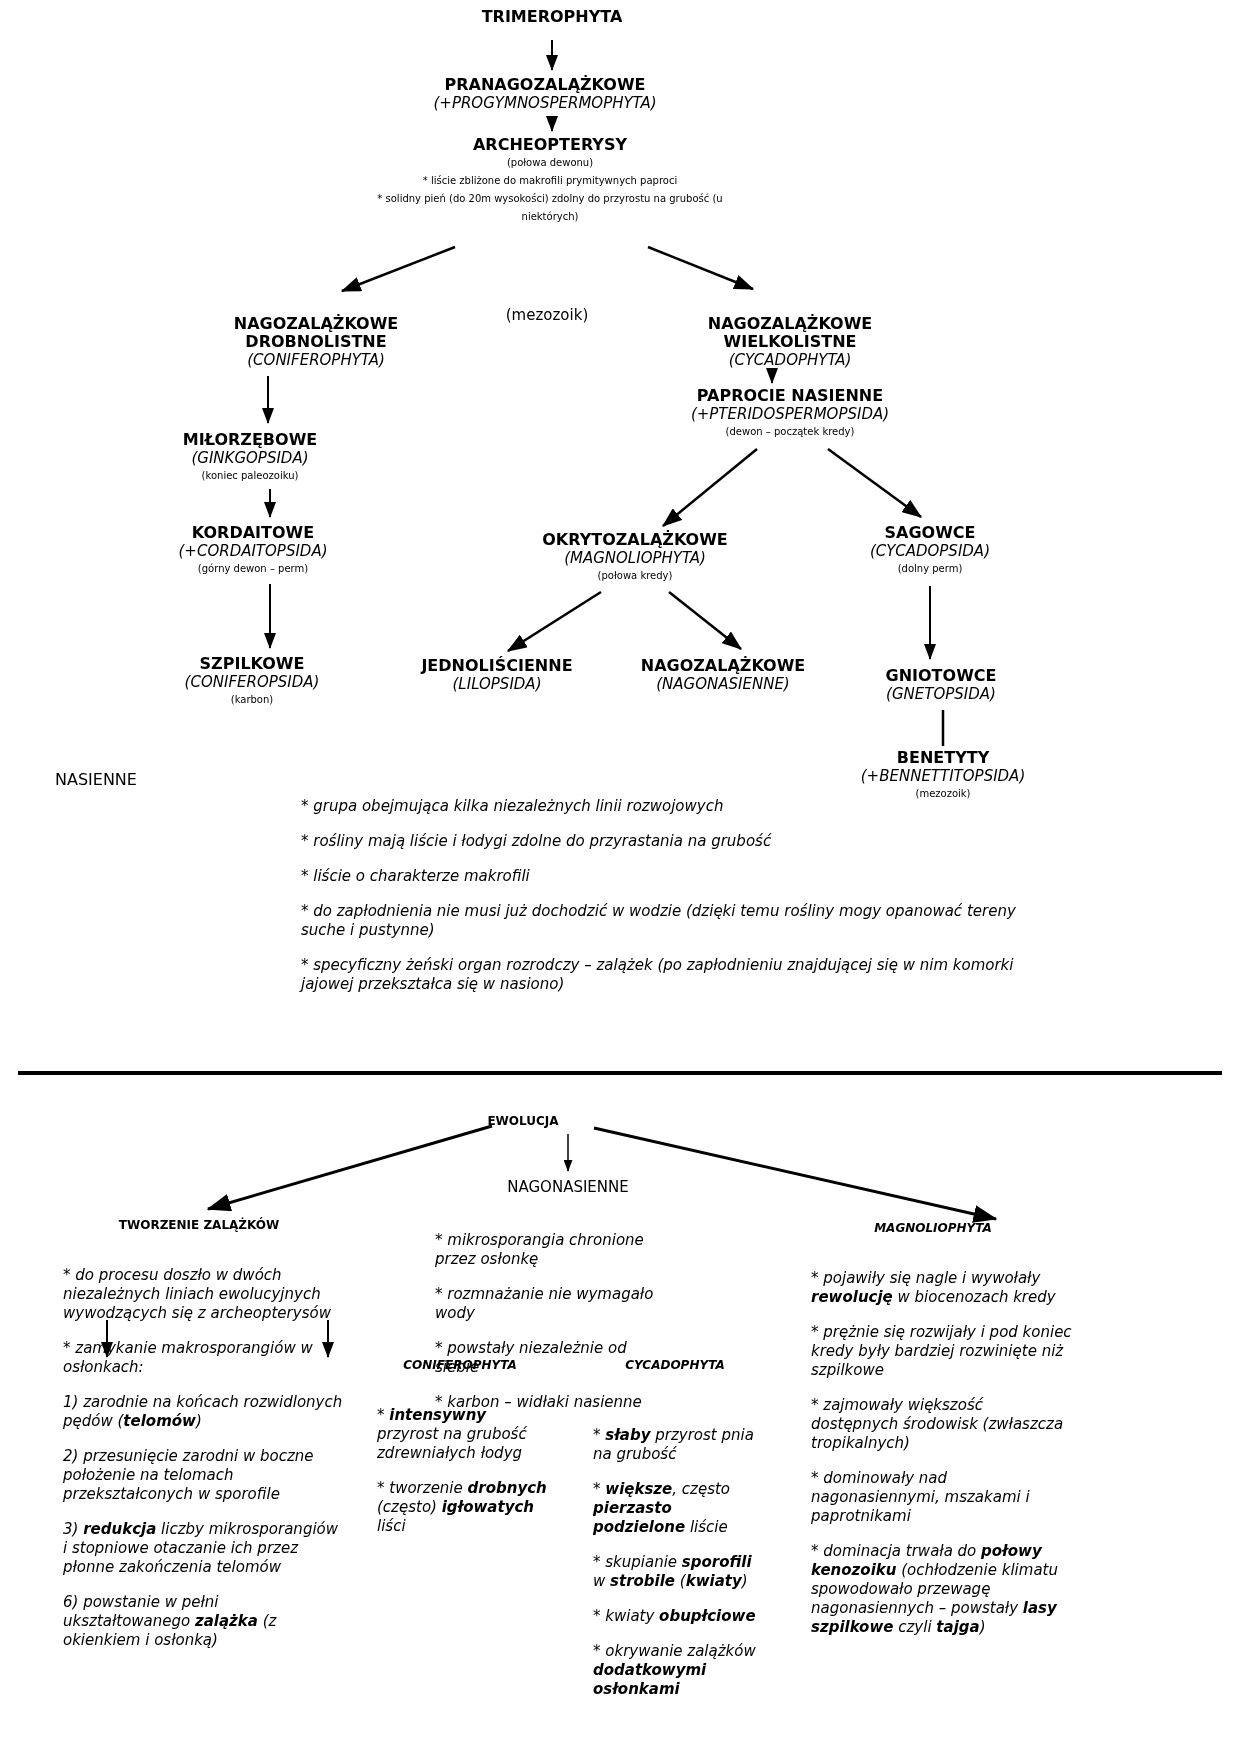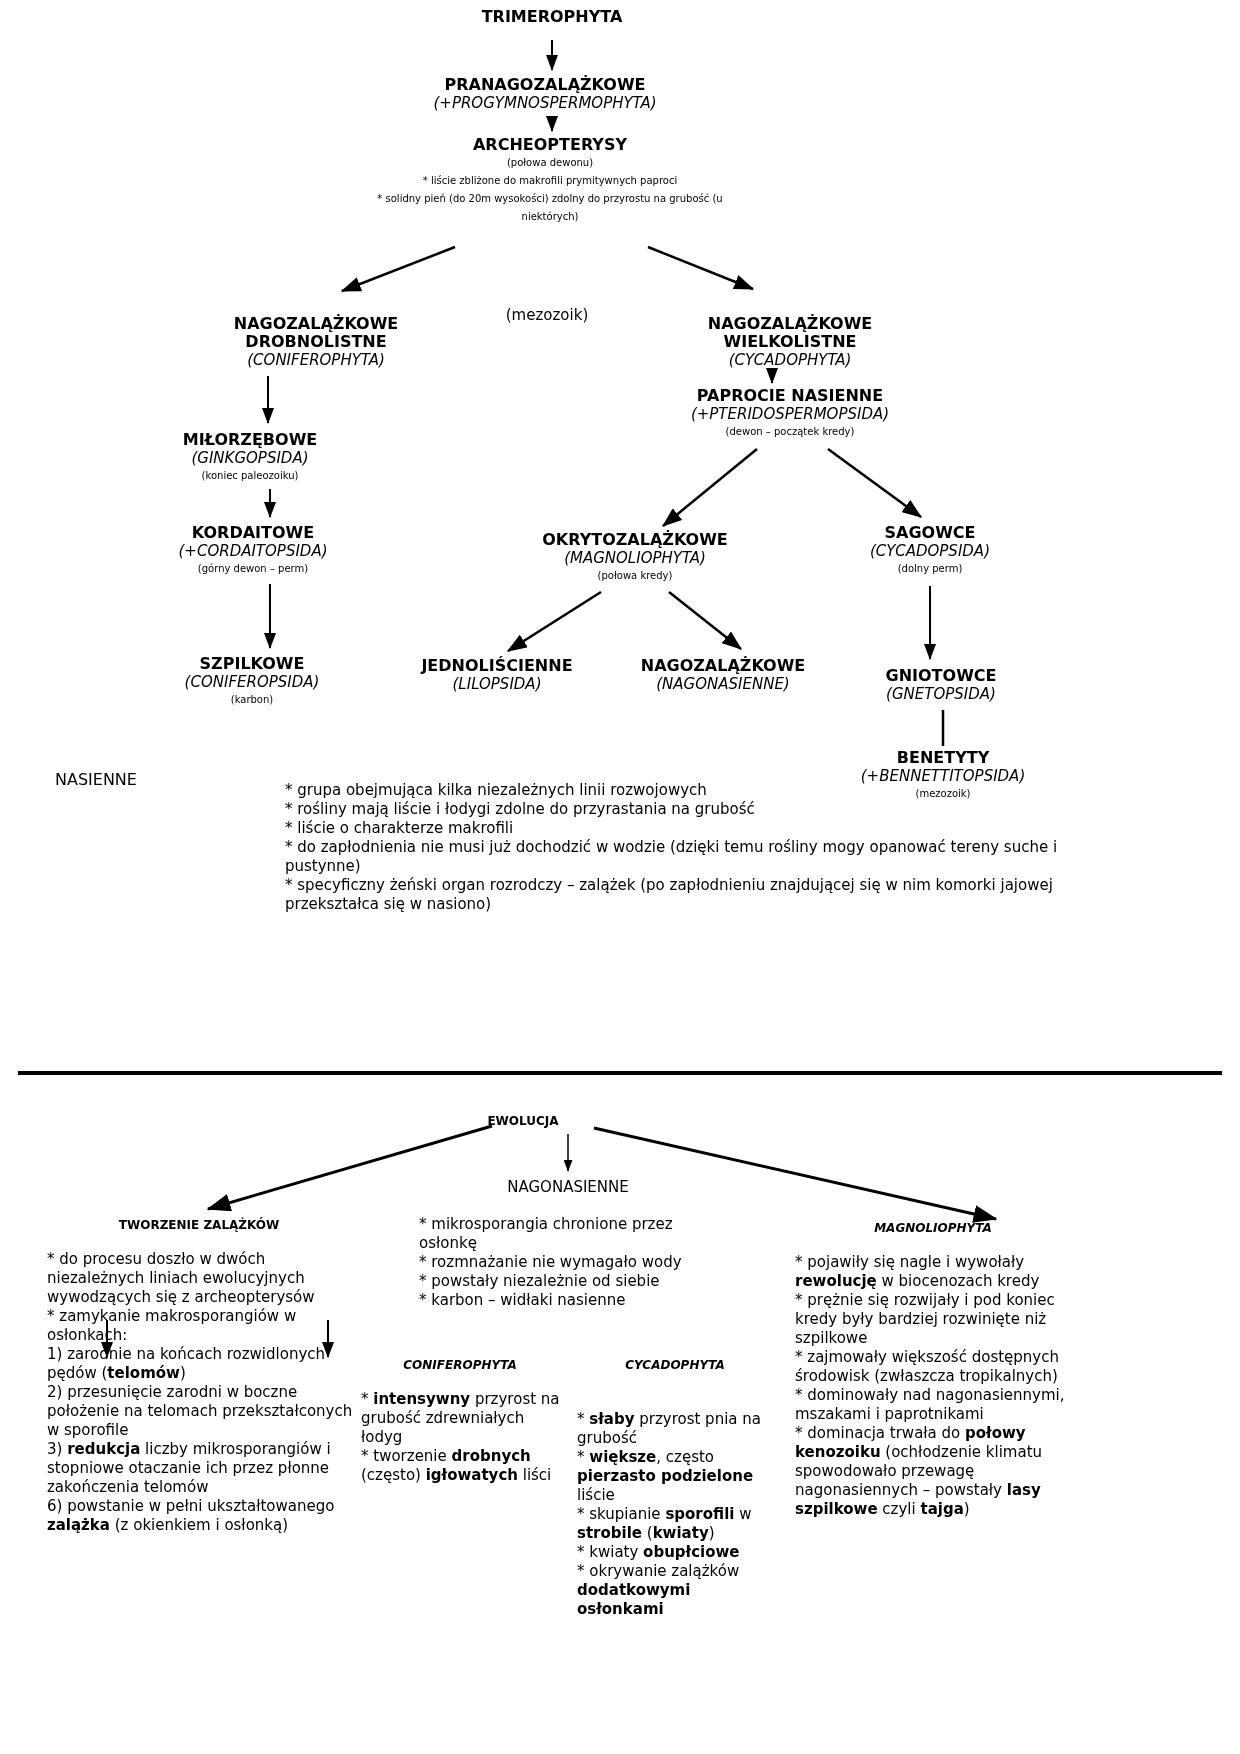--- a/index.html
+++ b/index.html
@@ -10,21 +10,21 @@
   .node { position:absolute; transform:translateX(-50%); text-align:center; white-space:nowrap; }
   .node.wide { white-space:normal; }
   .nt { display:block; font-weight:bold; font-size:16px; line-height:18px; }
   .nl { display:block; font-style:italic; font-size:15px; line-height:18px; }
   .ne { display:block; font-size:10px; line-height:18px; }
   .plain-label { position:absolute; transform:translateX(-50%); font-size:15px; line-height:18px; }
   .bold-left-label { position:absolute; font-weight:normal; font-size:16px; line-height:18px; }
   .heading { position:absolute; transform:translateX(-50%); font-weight:bold; font-size:12px; line-height:18px; white-space:nowrap; }
   .heading.it { font-style:italic; }
   .textcol { position:absolute; font-size:15px; line-height:19px; }
-  .textcol p { margin:0; }
+  .textcol p { margin:16px;font-style:italic; }
 </style>
 </head>
 <body>
 
 <div id="page">
 
   <svg id="arrow-layer" width="1240" height="1754" viewBox="0 0 1240 1754">
     <defs>
       <marker id="ah" viewBox="0 0 8 6" markerWidth="8" markerHeight="6" refX="7.5" refY="3" orient="auto" markerUnits="strokeWidth">
         <path d="M0,0 L8,3 L0,6 Z" fill="#000"></path>

